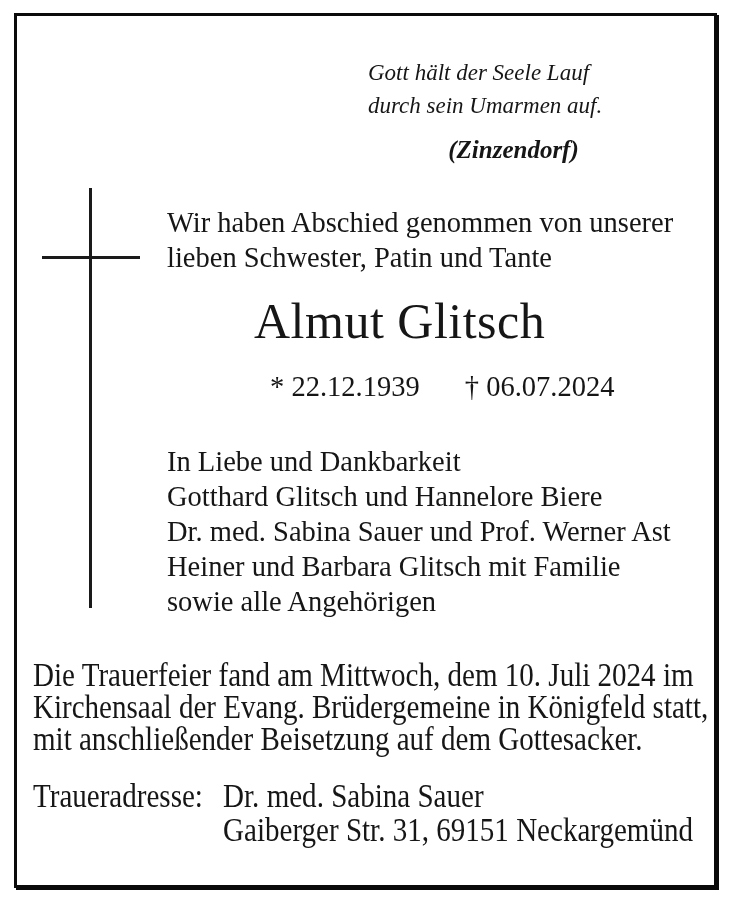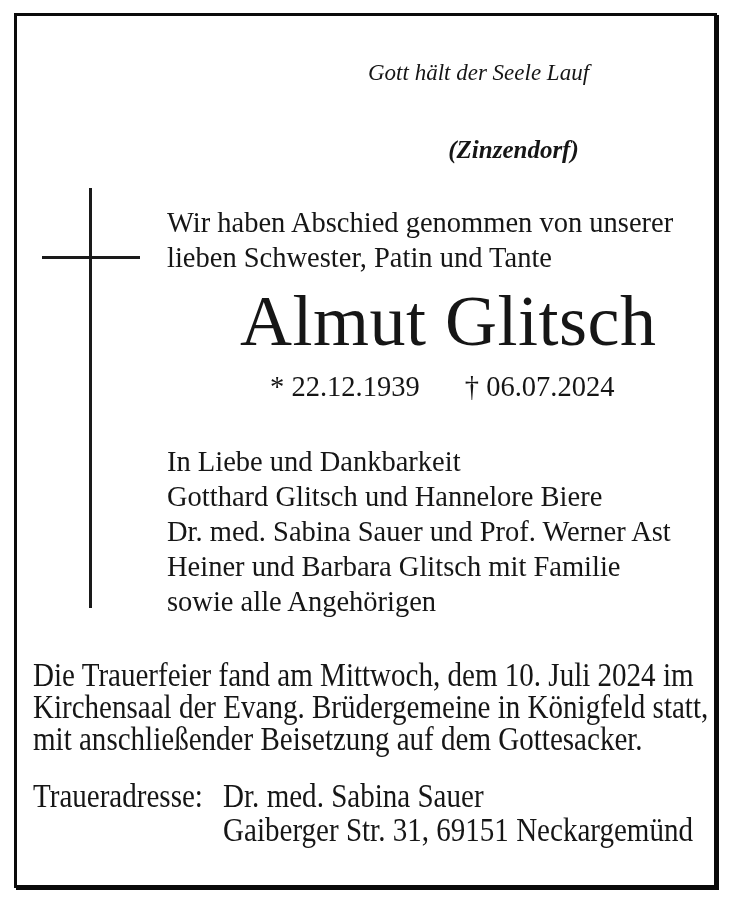--- a/index.html
+++ b/index.html
@@ -67,23 +67,23 @@
     left: 167px;
     top: 204px;
     font-size: 30px;
     line-height: 35px;
     white-space: nowrap;
     transform: scaleX(0.95);
     transform-origin: 0 0;
   }
 
   .deceased-name {
-    left: 240px;
+    left: 254px;
     top: 287px;
-    font-size: 72px;
+    font-size: 50px;
     line-height: 68px;
     letter-spacing: 0.5px;
     white-space: nowrap;
     text-align: right;
   }
 
   .dates {
     left: 270px;
     top: 368px;
     font-size: 30px;
@@ -127,20 +127,21 @@
   }
   .address-label { width: 216px; flex: 0 0 auto; }
 </style>
 </head>
 <body>
 
 <div class="frame abs"></div>
 
 <div class="quote abs">
   <div>Gott hält der Seele Lauf</div>
+  <div>durch sein Umarmen auf.</div>
 </div>
 
 <div class="quote-attrib abs">(Zinzendorf)</div>
 
 <div>
   <div class="cross-v abs"></div>
   <div class="cross-h abs"></div>
 </div>
 
 <div class="intro abs">

